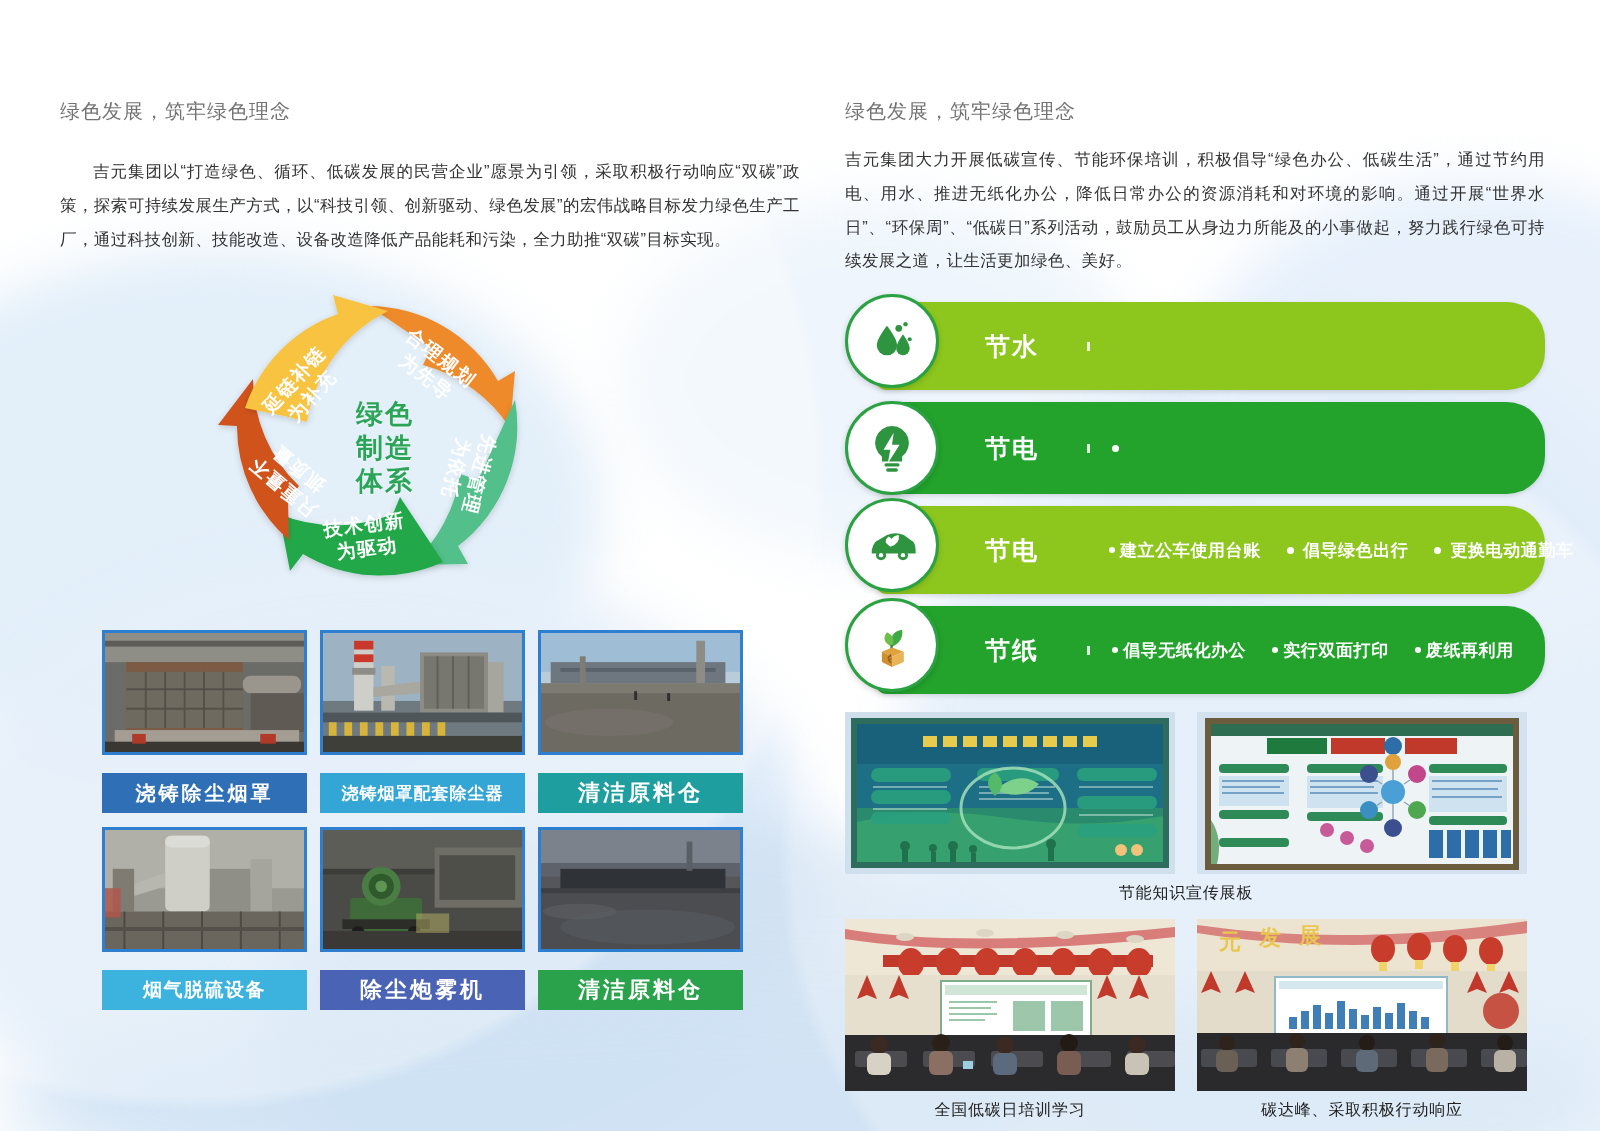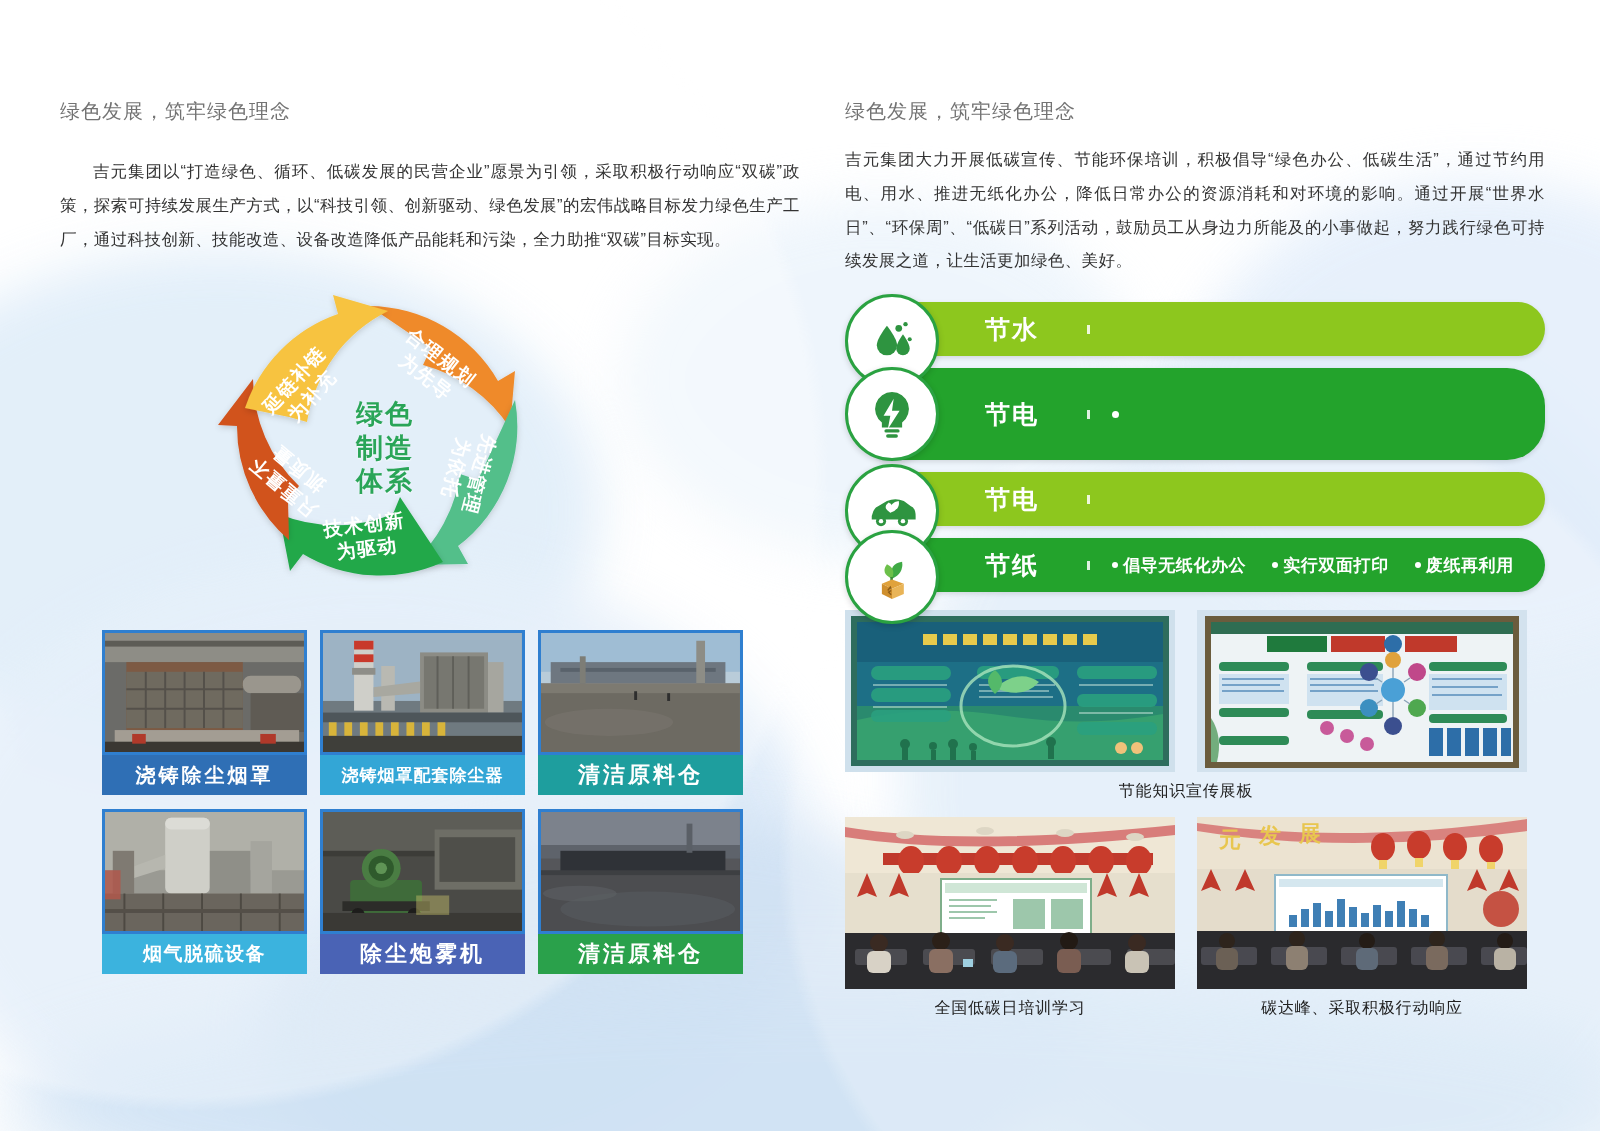--- a/index.html
+++ b/index.html
@@ -61,35 +61,35 @@
   }
 
   
   .photo-grid { display: grid; grid-template-columns: repeat(3, 205px); gap: 14px 13px; }
   .photo-card { width: 205px; }
   .photo-frame {
     width: 205px; height: 125px; border: 3px solid #2f7fd0;
     overflow: hidden; position: relative; background: #2b2b2b;
   }
   .caption {
-    margin-top: 0; height: 40px; display: flex;
+    margin-top: 18px; height: 40px; display: flex;
     align-items: center; justify-content: center;
     color: #ffffff; font-weight: bold; letter-spacing: 3px;
     font-size: 20px; white-space: nowrap; font-family: Liberation Mono, monospace;
   }
   .caption.c-blue   { background: #2f6fb5; }
   .caption.c-cyan   { background: #33a6d6; font-size: 17px; letter-spacing: 1px; }
   .caption.c-teal   { background: #1e9e9e; font-size: 22px; }
   .caption.c-indigo { background: #4a63b5; font-size: 22px; }
   .caption.c-sky    { background: #3bb3de; font-size: 19px; letter-spacing: 1.5px; }
   .caption.c-green  { background: #2aa14b; font-size: 22px; }
 
   
   .measures { position: relative; }
-  .measure-row { position: relative; height: 54px; margin-bottom: 12px; }
+  .measure-row { position: relative; height: 88px; margin-bottom: 12px; }
   .bar {
     position: absolute; left: 30px; right: 0; top: 0; bottom: 0;
     border-radius: 12px 38px 38px 12px;
     display: flex; align-items: center;
     box-shadow: 0 2px 5px rgba(0,0,0,.12);
   }
   .bar.light { background: #8dc71e; }
   .bar.dark  { background: #23a32c; }
   .bar-inner { display: flex; align-items: center; padding-left: 110px; width: 100%; }
   .m-title {
@@ -415,20 +415,36 @@
             <path d="M34 14 L22 34 h8 l-3 16 14 -22 h-9 Z" fill="#ffffff"></path>
           </svg>
         </div>
       </div>
 
       <div class="measure-row">
         <div class="bar light">
           <div class="bar-inner">
             <div class="m-title">节电</div>
             <div class="m-sep"></div>
+            <div class="m-items">
+              <div class="m-row-inline">
+                <div class="m-item">
+                  <span class="dot" style="width:6px;height:6px;margin-right:5px;"></span>
+                    <span>建立公车使用台账</span>
+                </div>
+                <div class="m-item">
+                  <span class="dot"></span>
+                    <span>倡导绿色出行</span>
+                </div>
+                <div class="m-item">
+                  <span class="dot"></span>
+                    <span>更换电动通勤车</span>
+                </div>
+              </div>
+            </div>
           </div>
         </div>
         <div class="icon-badge">
           <svg viewBox="0 0 64 64">
             <g fill="#2e9440">
               <path d="M8 38 q2 -10 8 -12 l10 -6 q10 -4 20 0 l8 6 q6 2 6 12 v4 H8 Z"></path>
               <circle cx="19" cy="44" r="6" fill="#2e9440"></circle>
               <circle cx="45" cy="44" r="6" fill="#2e9440"></circle>
             </g>
             <circle cx="19" cy="44" r="2.6" fill="#ffffff"></circle>

